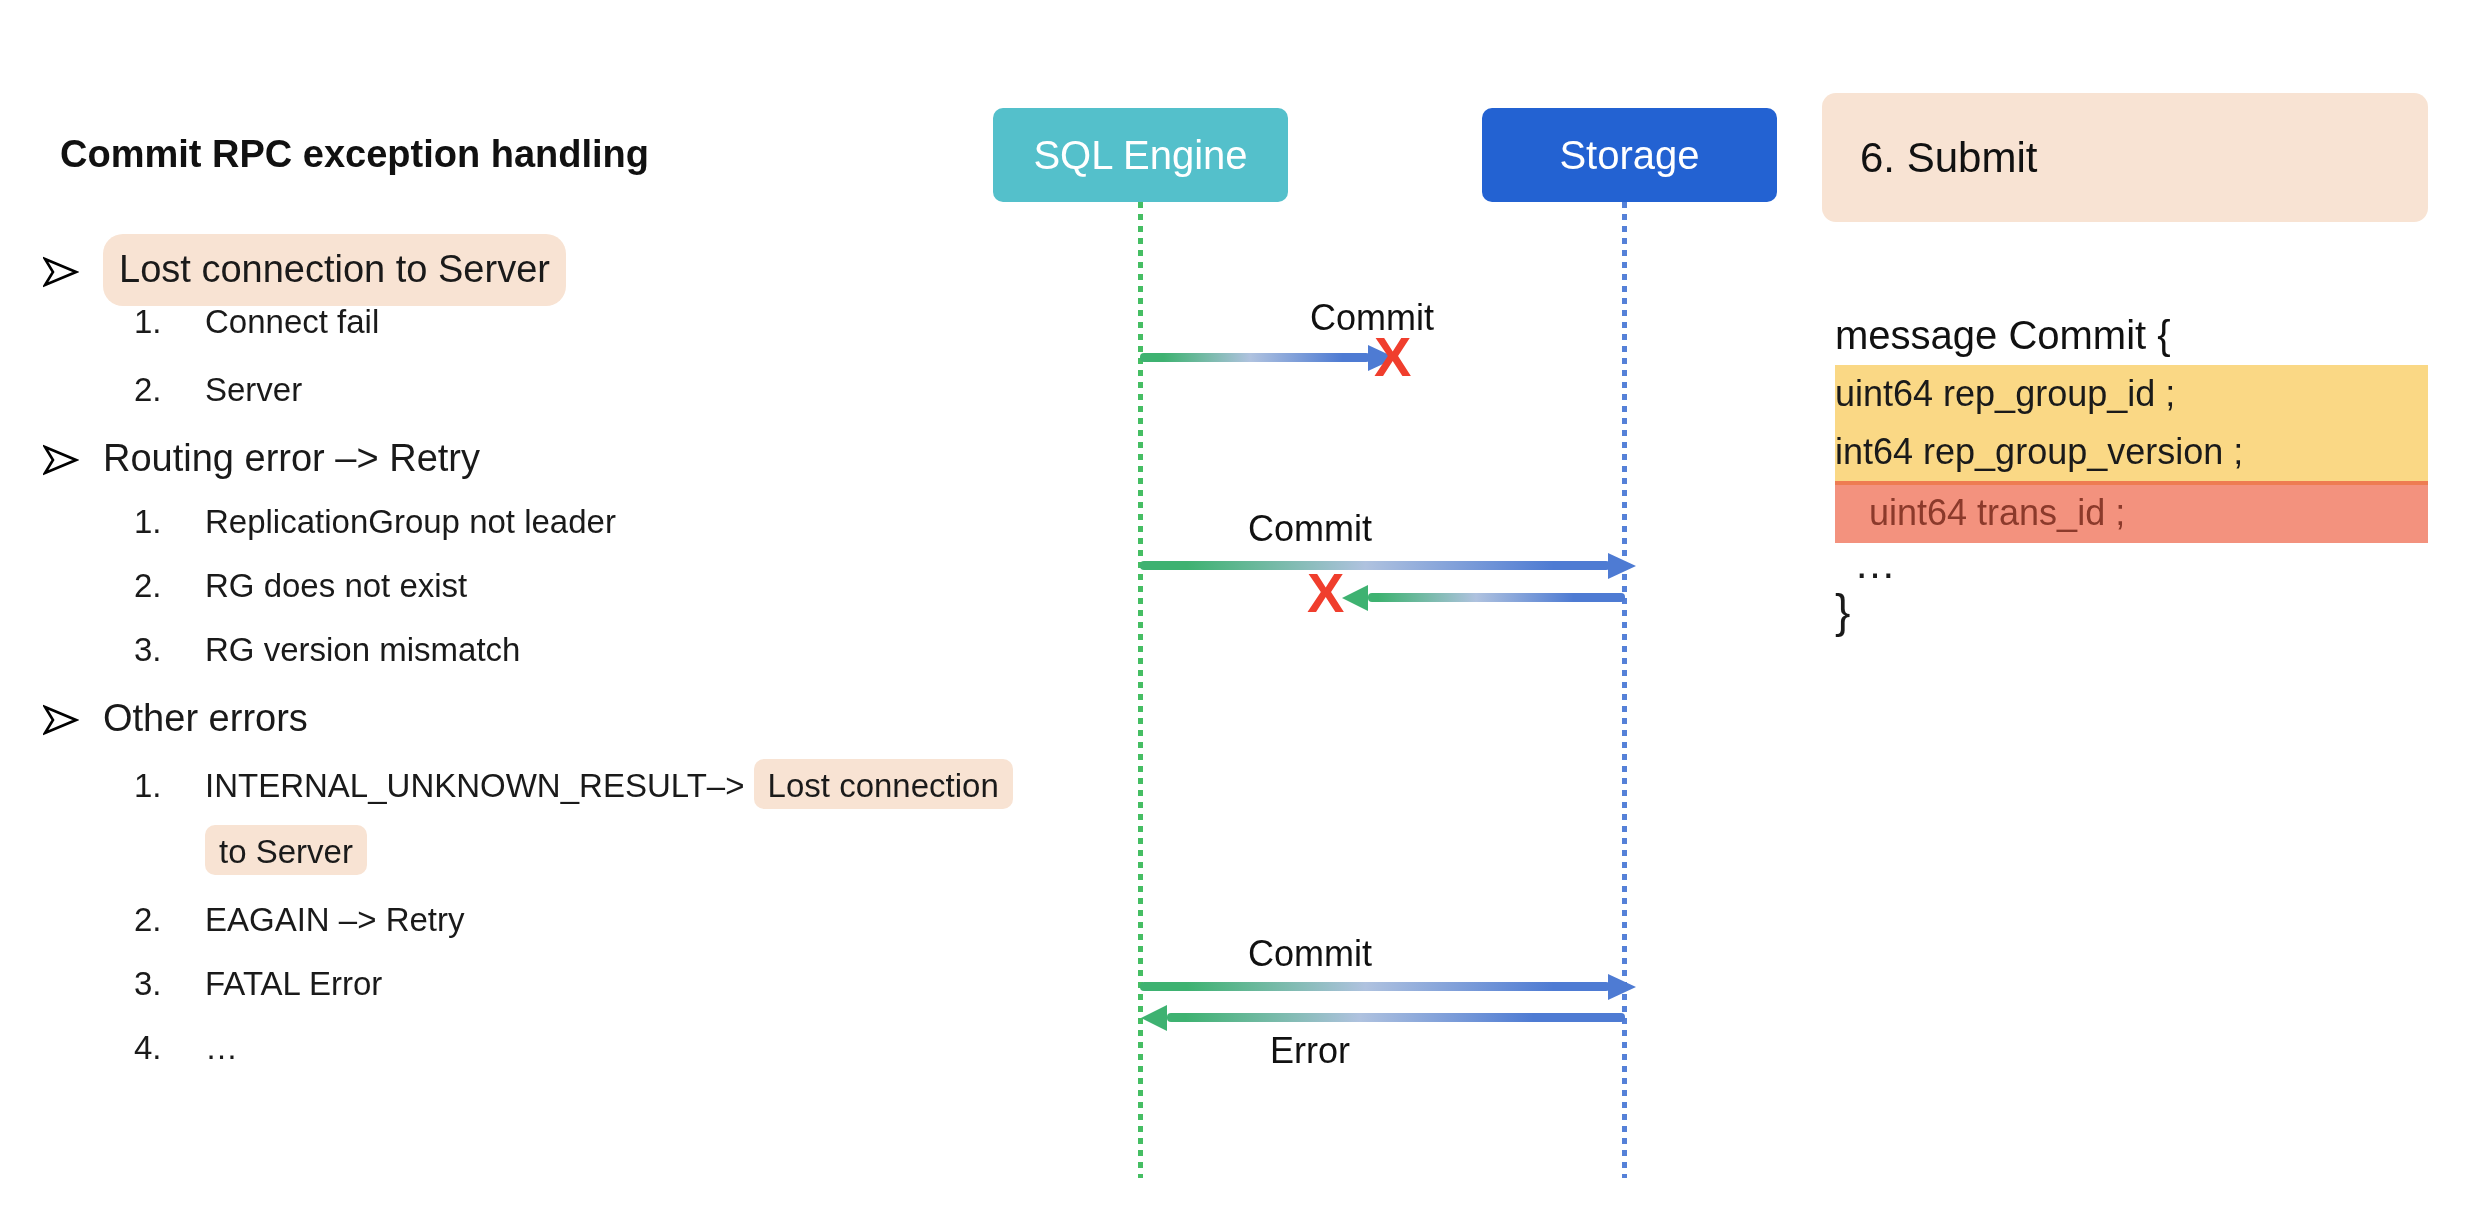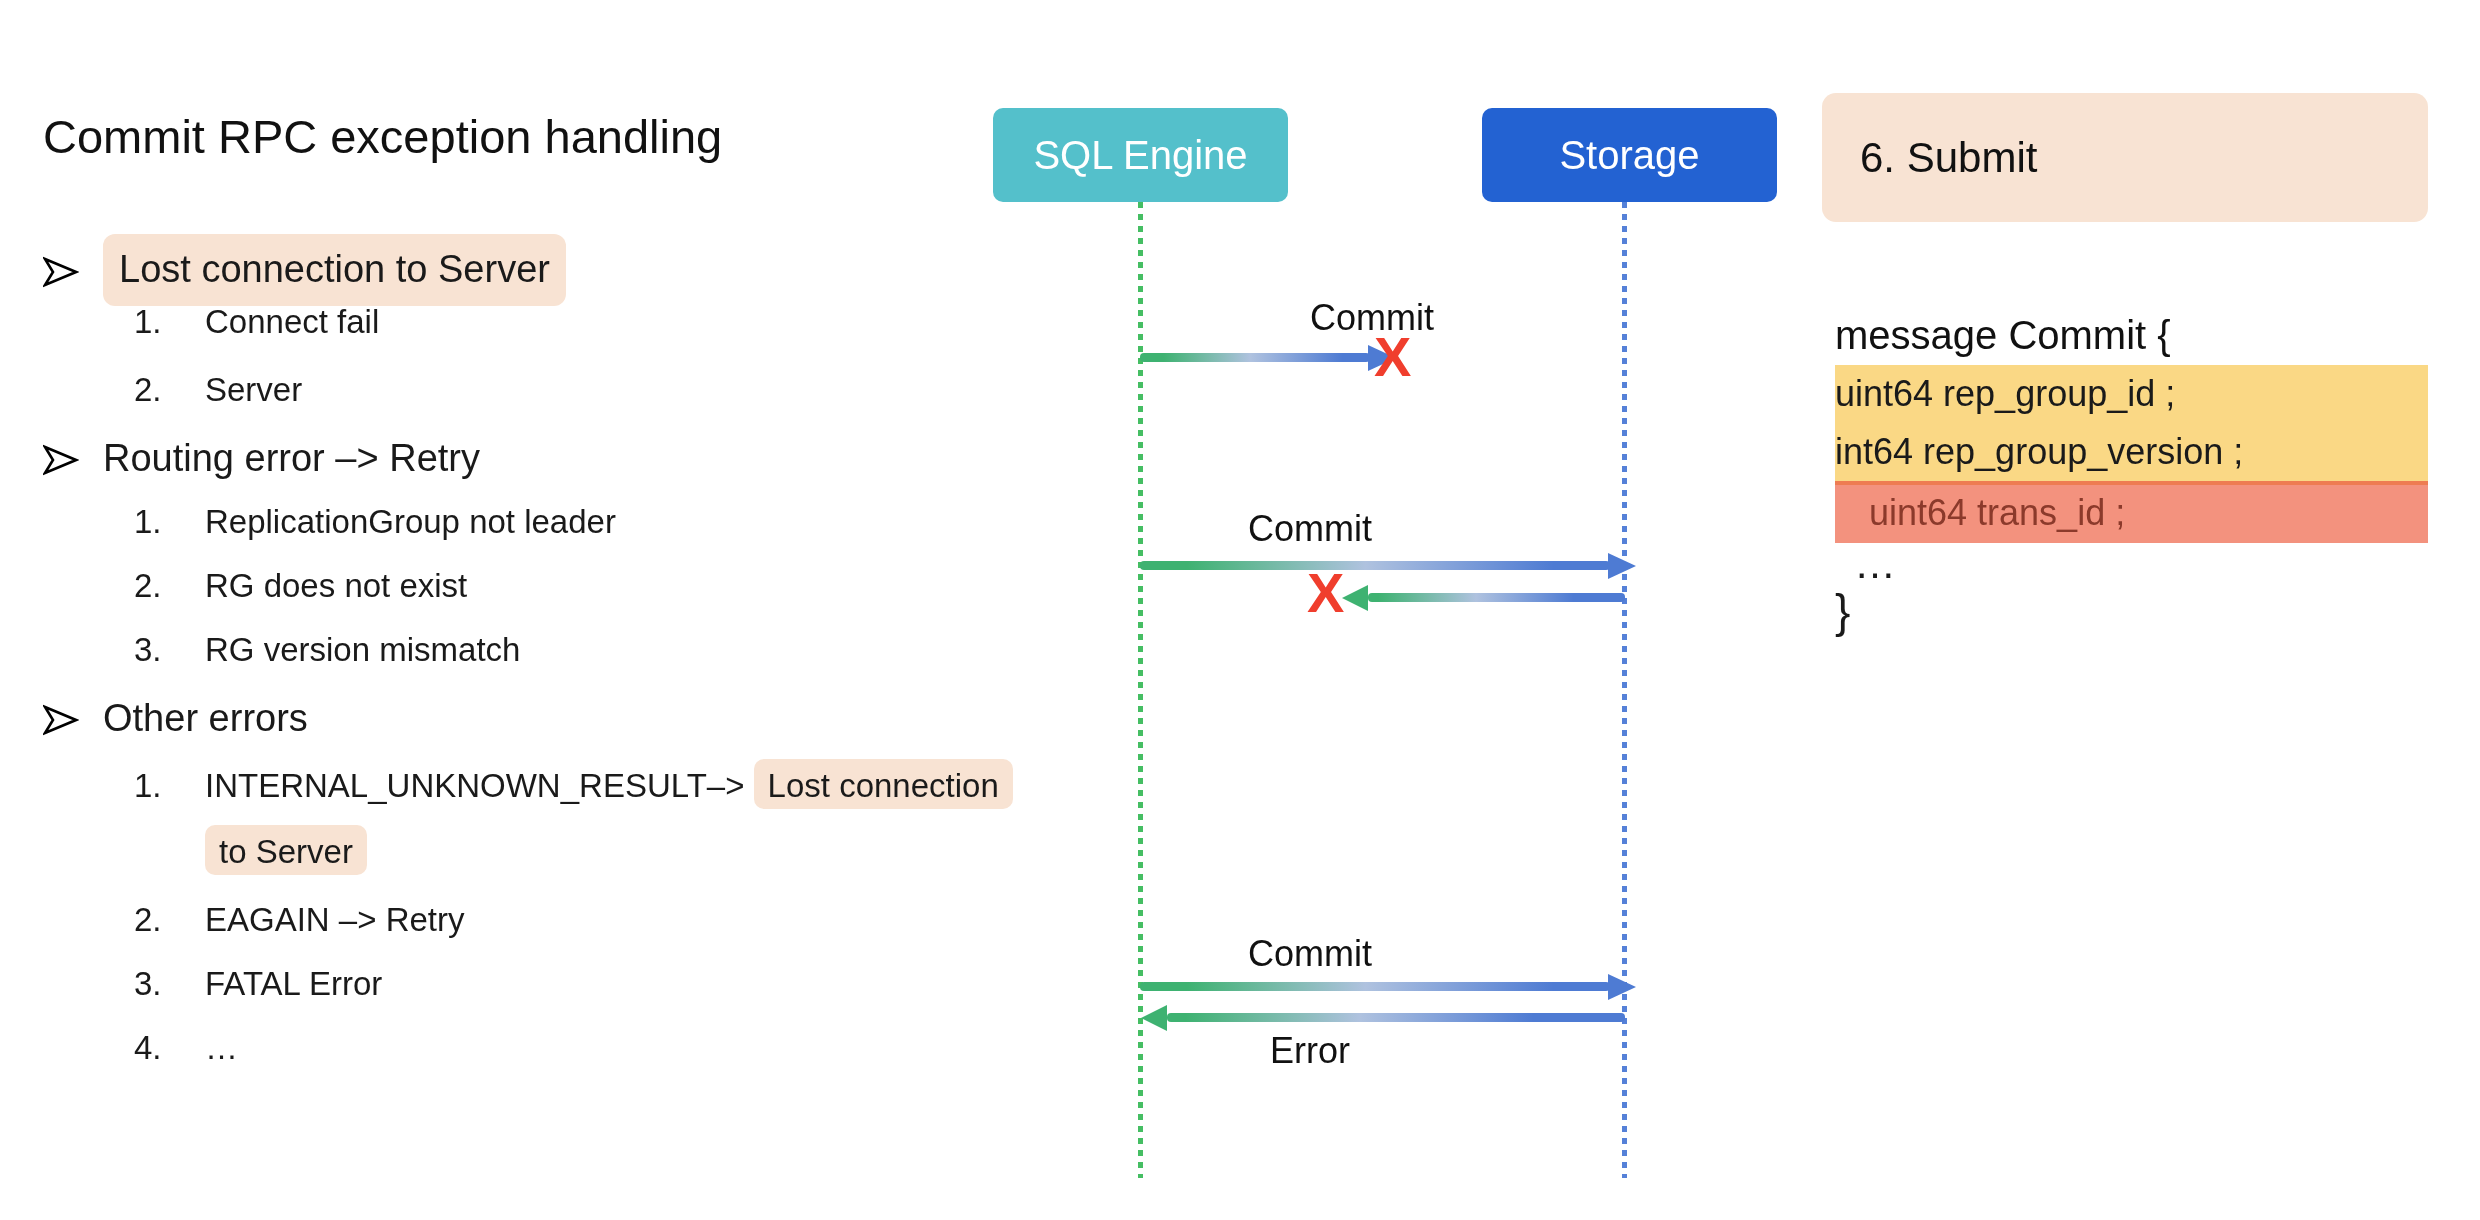--- a/index.html
+++ b/index.html
@@ -5,28 +5,28 @@
   :root{
     --teal:#54C0CB; --blue:#2362D2; --peach:#F8E3D3; --yellow:#FAD885;
     --salmon:#F3927E; --salmon-border:#EE7C52; --salmon-text:#8B3A2B;
     --green:#3EB271; --arrow-blue:#4E7BD3; --life-green:#45BE63;
     --life-blue:#5581D8; --x-red:#F03E2D; --ink:#1A1A1A;
   }
   html,body{margin:0;padding:0;background:#fff;}
   .slide{position:relative;width:2480px;height:1220px;background:#fff;overflow:hidden;
          font-family:"Liberation Sans", sans-serif;color:var(--ink);}
 
-  .title{position:absolute;left:43px;top:112px;font-size:47px;line-height:50px;
-         font-weight:400;margin:0;white-space:nowrap;color:#111;}
+  .title{position:absolute;left:43px;top:112px;font-size:38px;line-height:50px;
+         font-weight:700;margin:17px;white-space:nowrap;color:#111;}
 
   
   .t-line{position:absolute;white-space:nowrap;font-size:33px;line-height:44px;color:var(--ink);}
   .bullet{left:43px;font-size:38px;line-height:56px;display:flex;align-items:center;}
   .marker{display:inline-flex;margin-right:24px;position:relative;top:2px;}
-  .hl{background:var(--peach);border-radius:12px;padding:7px 16px 9px 16px;}
+  .hl{background:var(--peach);border-radius:20px;padding:7px 16px 9px 16px;}
   .hl-sm{padding:8px 14px 5px 14px;border-radius:10px;background:var(--peach);}
   .item{left:134px;}
   .num{display:inline-block;width:71px;}
 
   
   .agent{position:absolute;top:108px;width:295px;height:94px;border-radius:10px;
          display:flex;align-items:center;justify-content:center;color:#fff;font-size:40px;}
   .agent.sql{left:993px;background:var(--teal);}
   .agent.storage{left:1482px;background:var(--blue);}
   .badge{position:absolute;left:1822px;top:93px;width:606px;height:129px;border-radius:14px;

